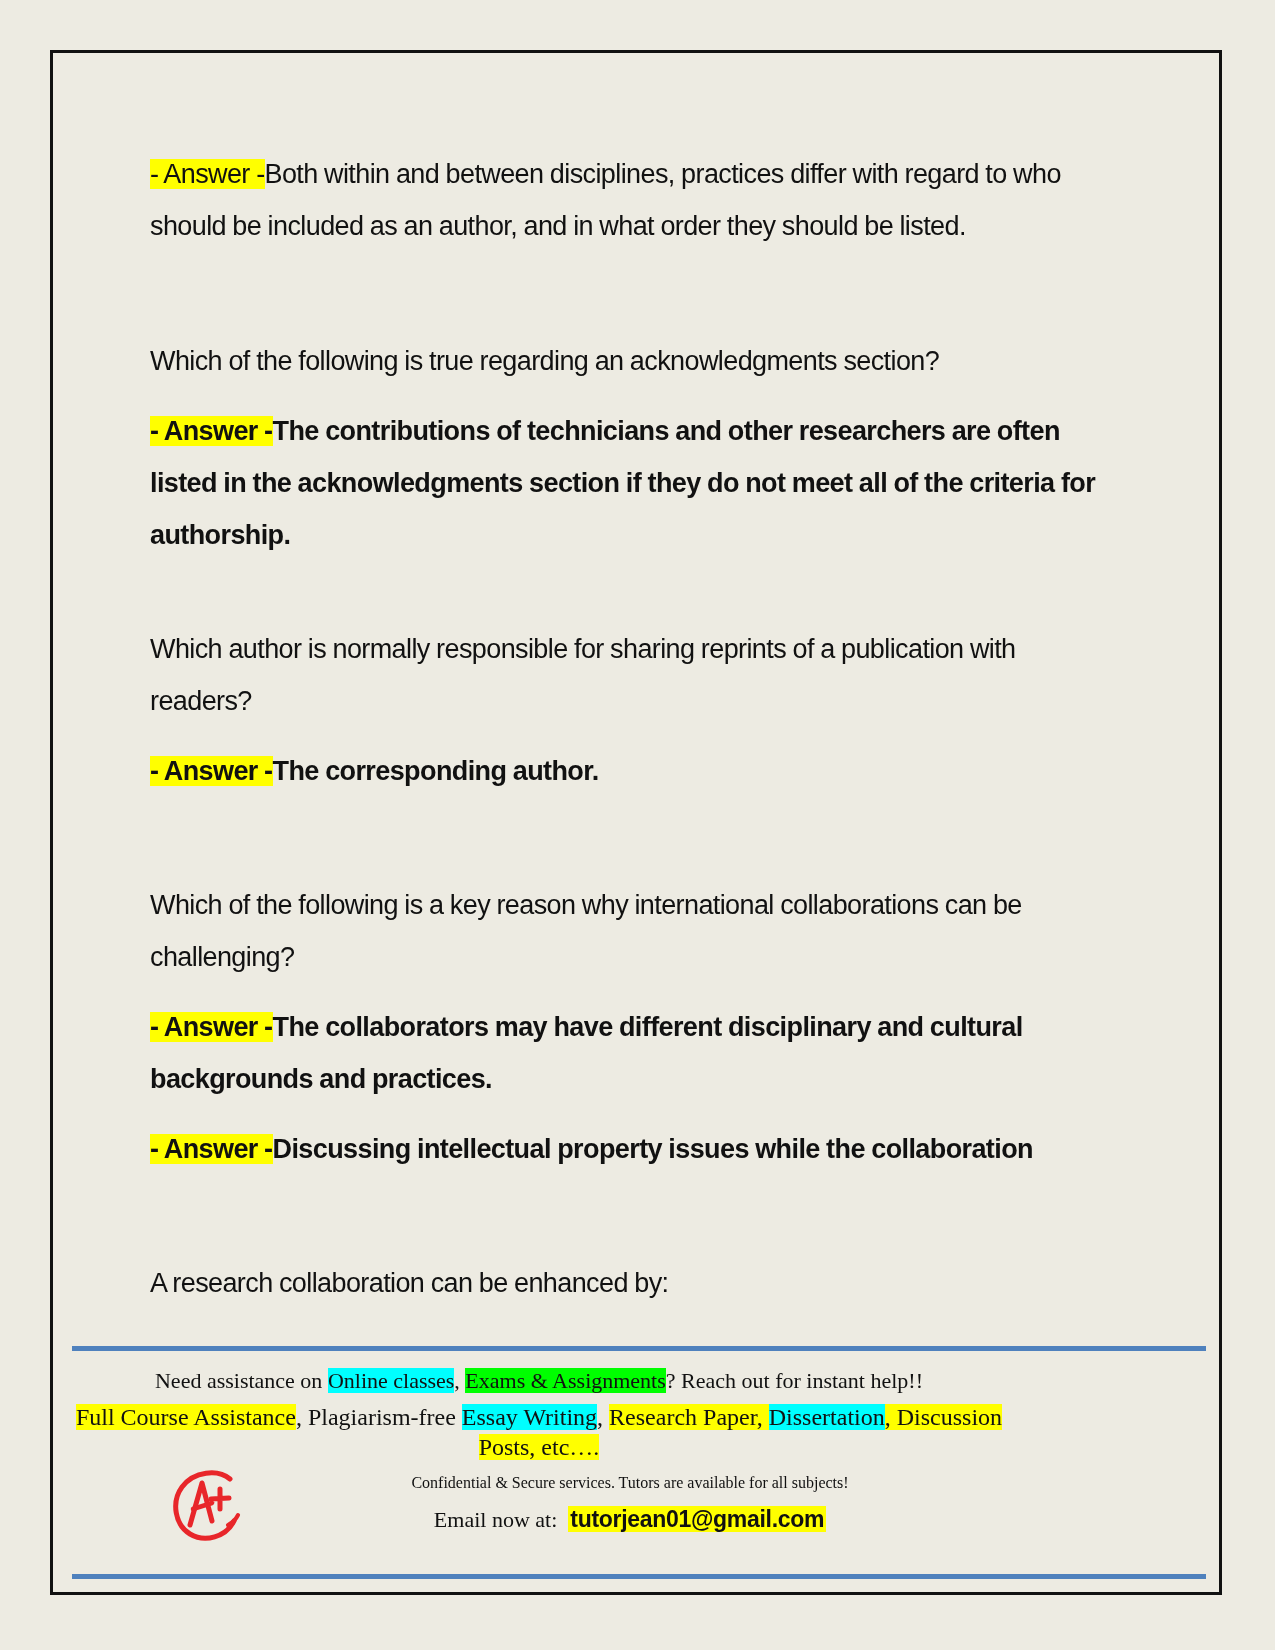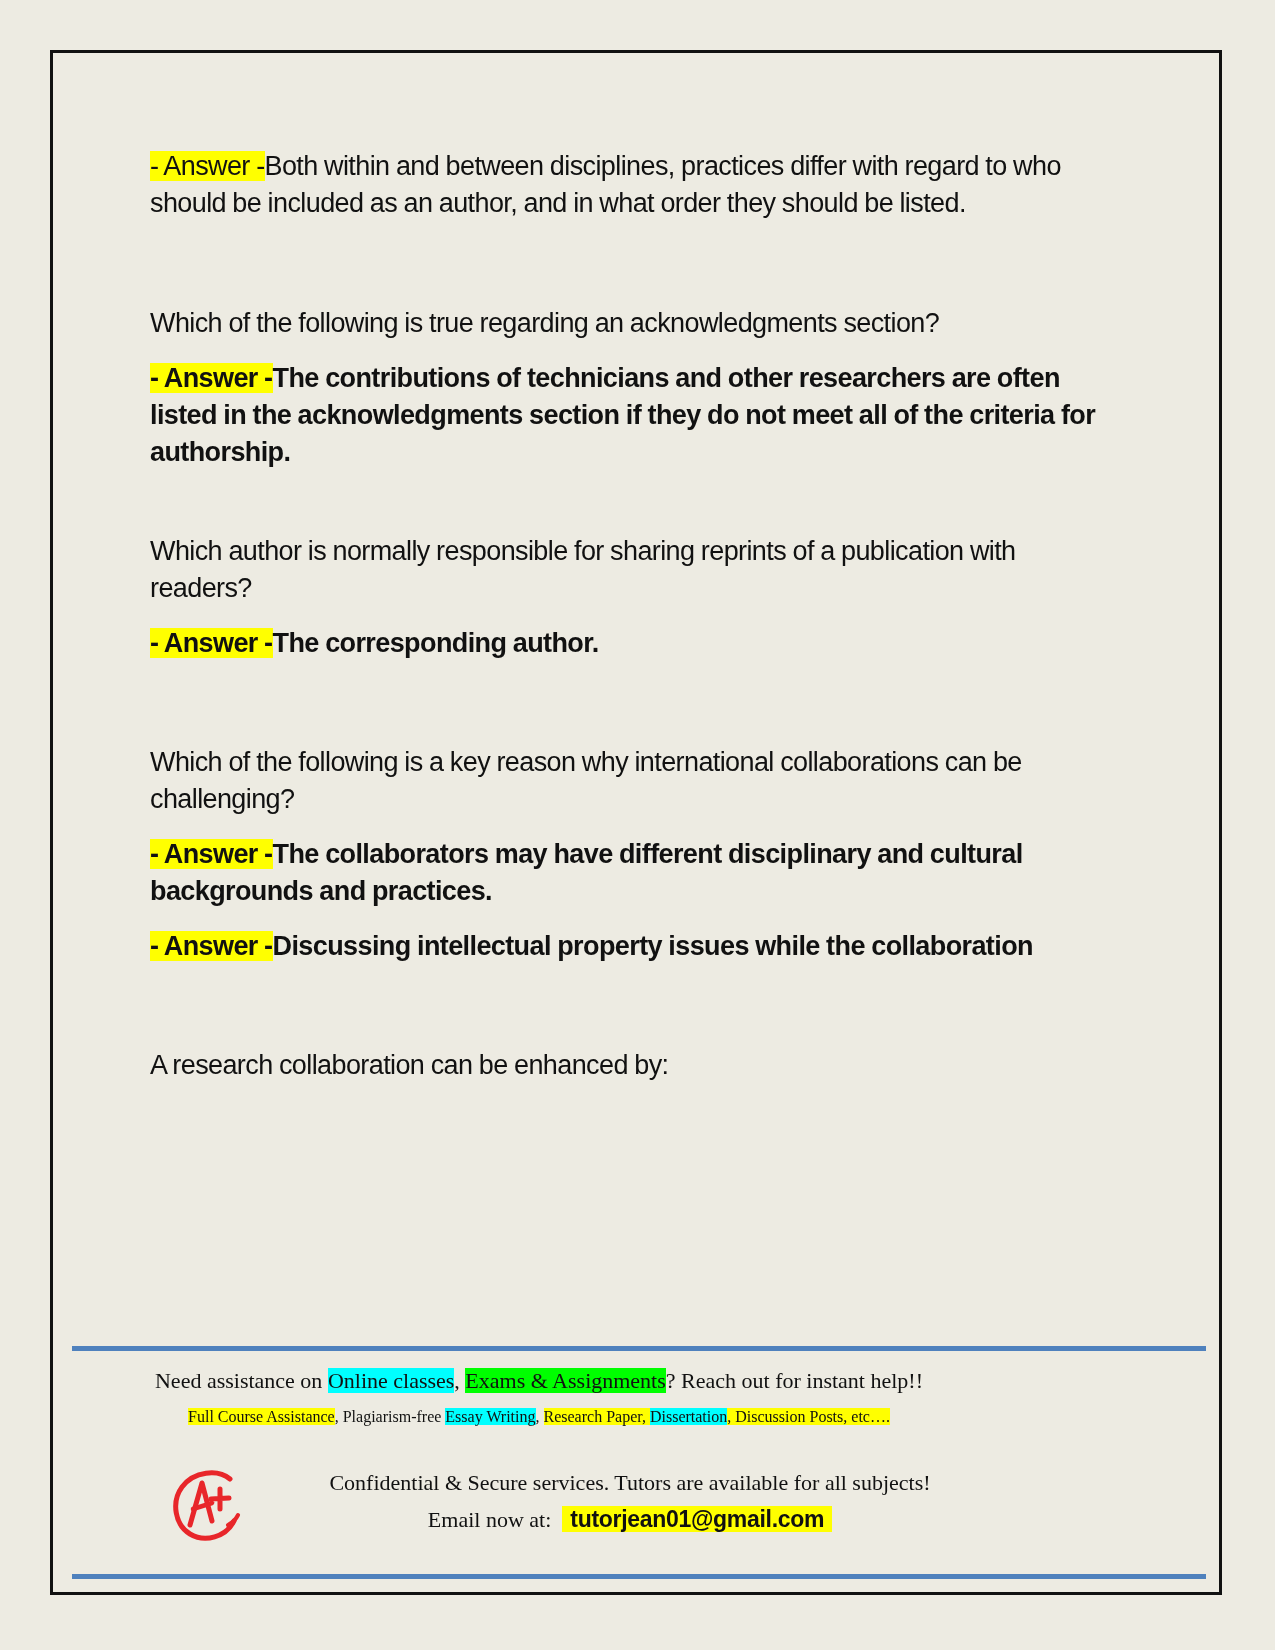--- a/index.html
+++ b/index.html
@@ -21,50 +21,50 @@
     left: 150px; top: 148px;
     width: 970px;
     font-family: "Liberation Sans", sans-serif;
     font-size: 27px;
     color: #111;
     letter-spacing: -0.6px;
     word-spacing: -0.5px;
   }
   .para {
     margin: 0;
-    line-height: 37px;
+    line-height: 52px;
   }
   .answer-tag { background: #ffff00; }
   .q { margin-top: 62px; }
   .a { margin-top: 18px; font-weight: bold; }
   .hl-yellow { background: #ffff00; }
   .hl-cyan { background: #00ffff; }
   .hl-green { background: #00ff00; }
   .sep {
     position: absolute;
     left: 72px; width: 1134px; height: 5px;
     background: #4f81bd;
   }
   .footer {
     position: absolute;
     left: 53px; width: 972px;
     font-family: "Liberation Serif", serif;
     color: #111;
     text-align: center;
   }
   .f1 { top: 1366px; font-size: 22px; line-height: 30px; }
-  .f2 { top: 1402px; font-size: 16px; line-height: 30px; }
-  .f3 { top: 1468px; font-size: 22px; line-height: 30px; left: 230px; width: 800px; }
+  .f2 { top: 1402px; font-size: 24px; line-height: 30px; }
+  .f3 { top: 1468px; font-size: 16px; line-height: 30px; left: 230px; width: 800px; }
   .f4 { top: 1502px; font-size: 22px; line-height: 34px; left: 230px; width: 800px; }
   .email {
     font-family: "Liberation Sans", sans-serif;
     font-weight: bold;
     font-size: 23px;
     background: #ffff00;
-    padding: 0 8px;
+    padding: 0 2px;
     letter-spacing: -0.3px;
   }
   .logo {
     position: absolute;
     left: 168px; top: 1465px;
     width: 80px; height: 80px;
   }
 </style>
 </head>
 <body>

